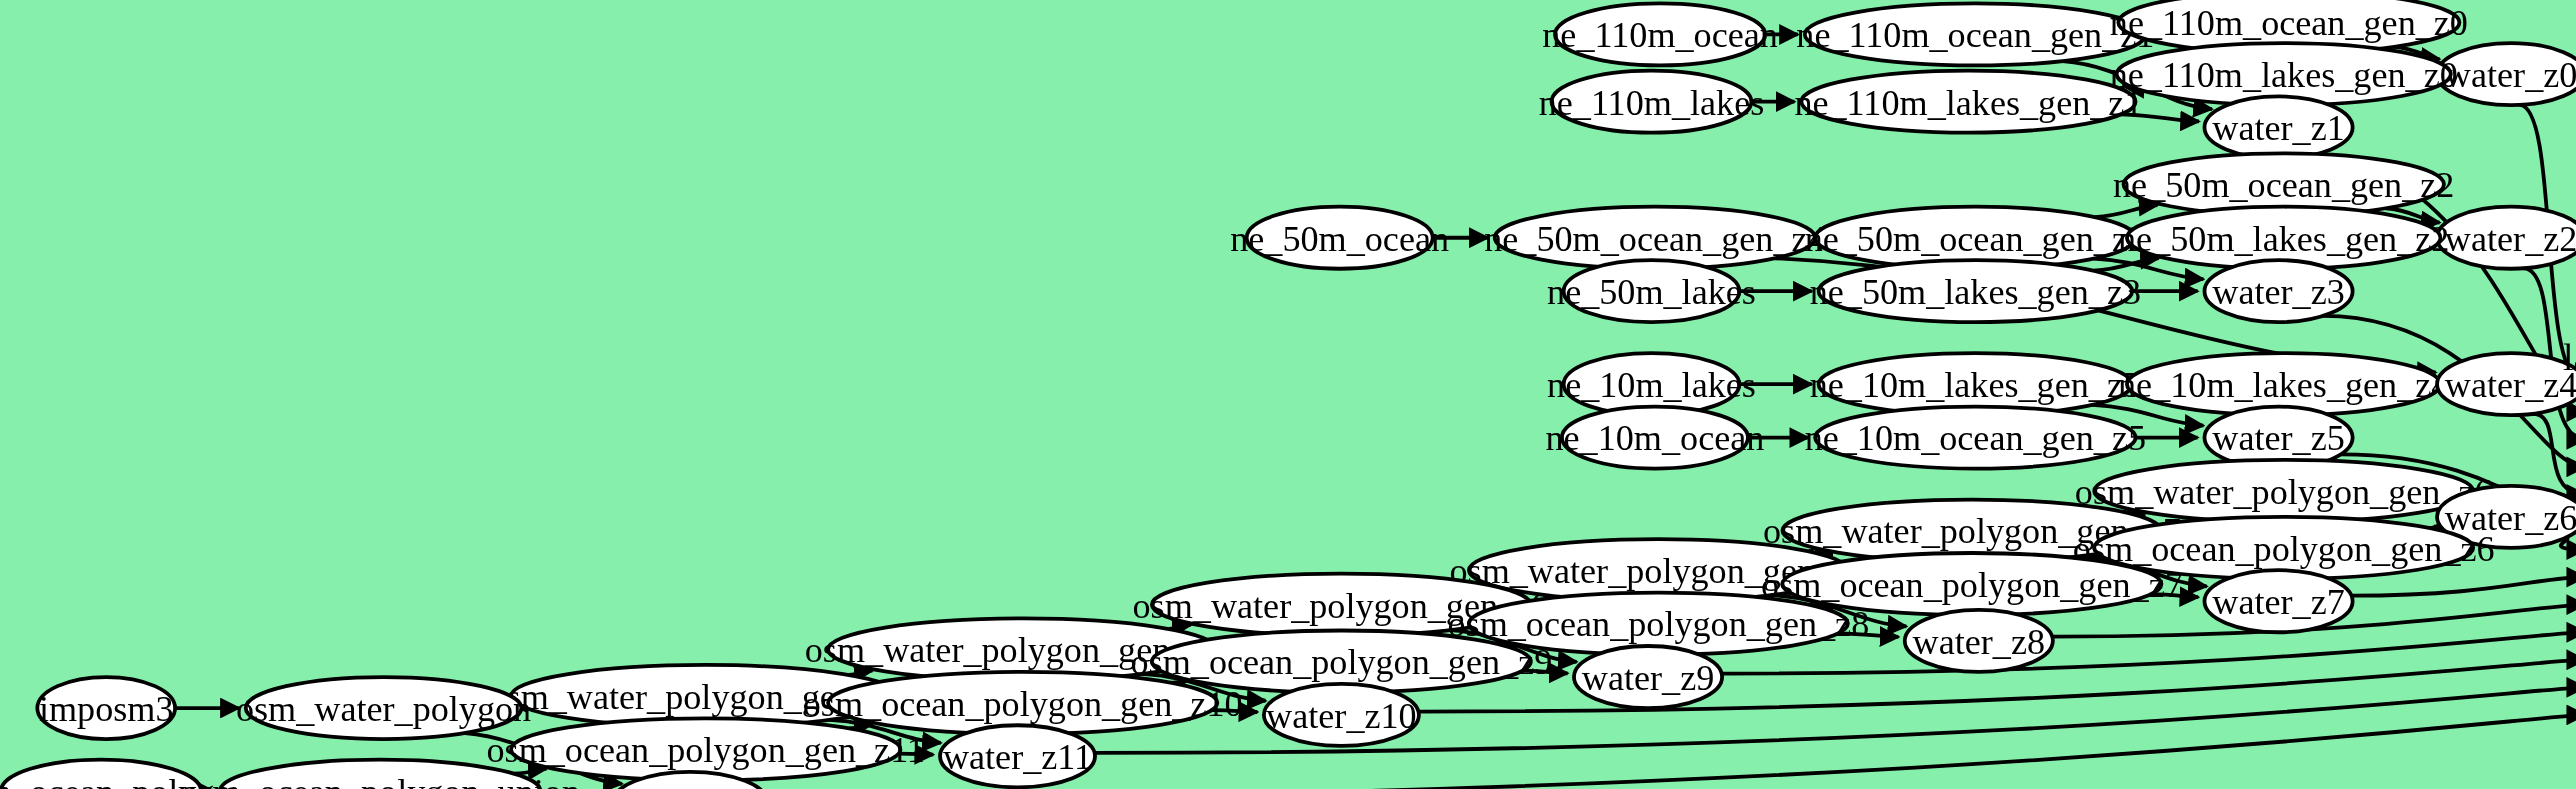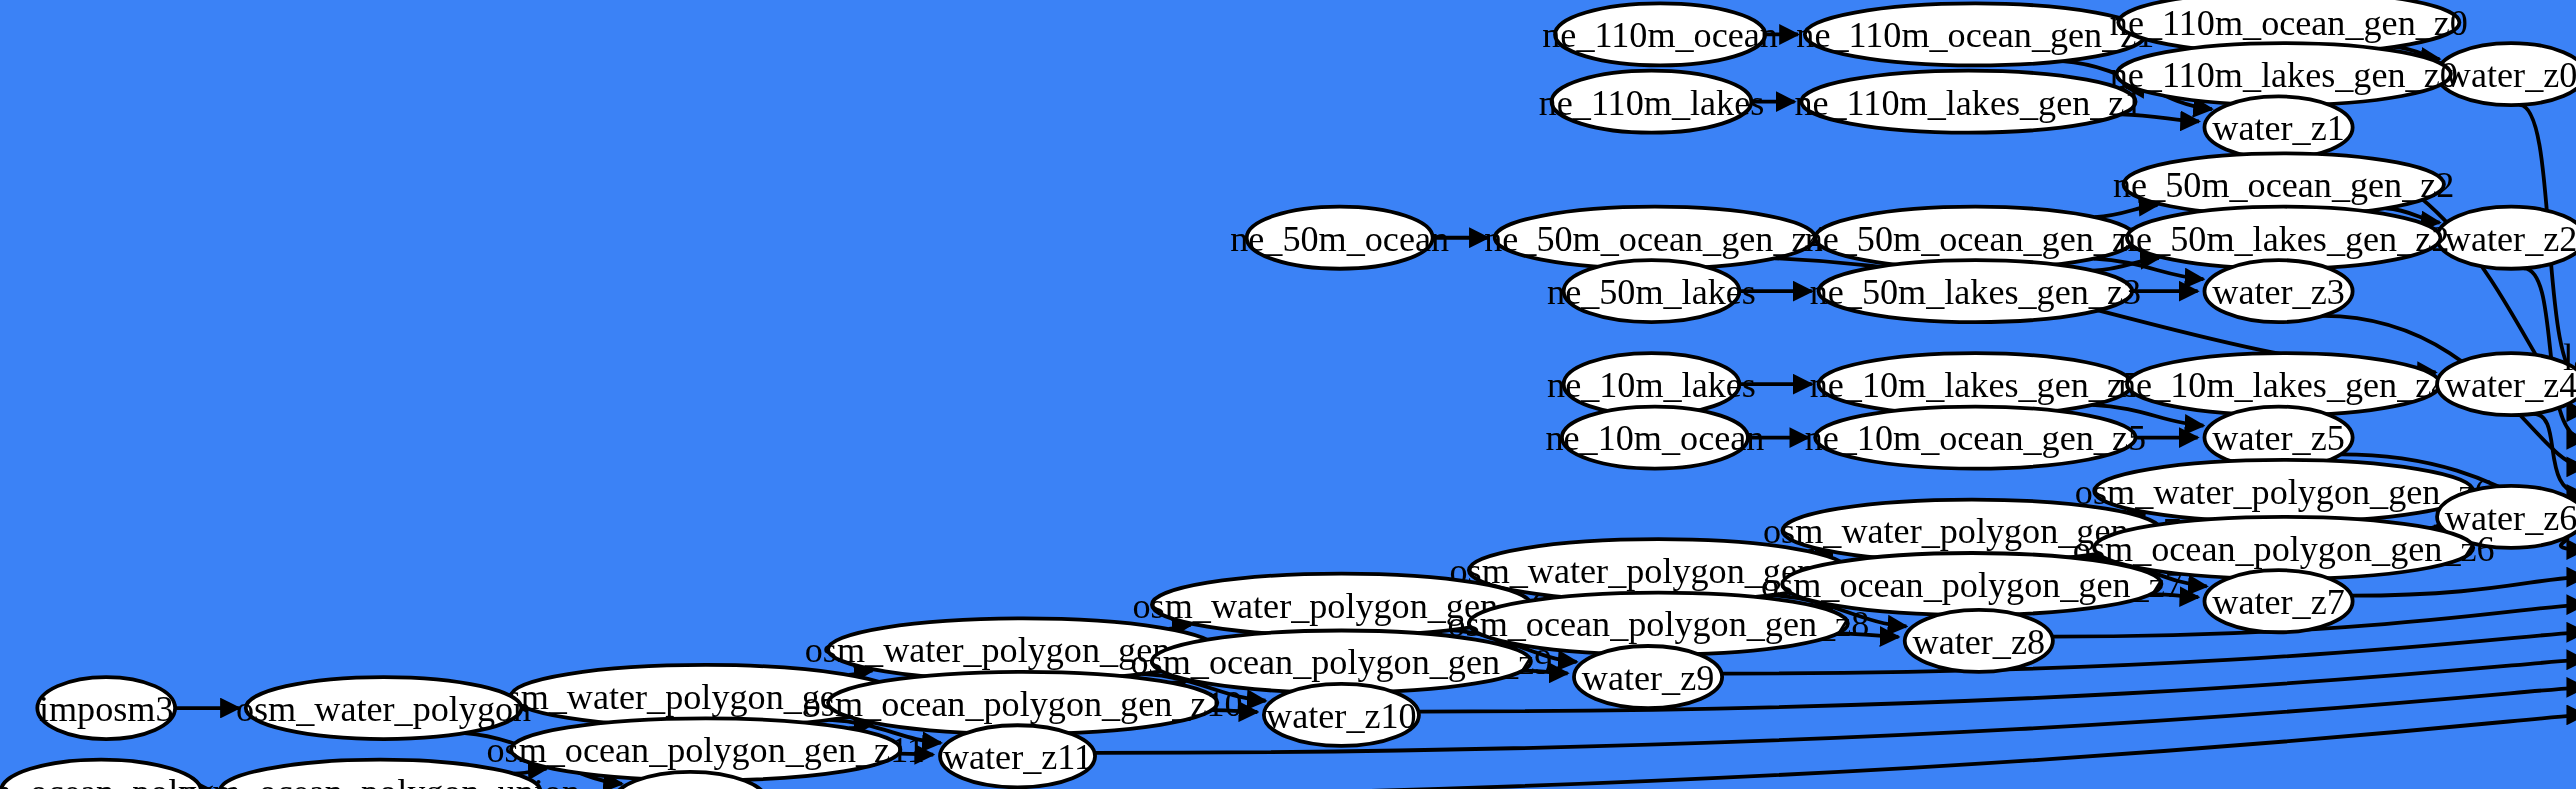--- a/index.html
+++ b/index.html
@@ -1,16 +1,16 @@
 <!DOCTYPE html>
 <html style="font-size:11.5px"><head>
 <meta charset="utf-8">
 <style>
   html,body{margin:0;padding:0;background:#ffffff;}
-  #stage{position:relative;width:2576px;height:789px;background:#3b82f6;
+  #stage{position:relative;width:2576px;height:789px;background:#86efac;
          font-family:"Liberation Serif", serif;}
   svg{display:block;}
   .node-ell{fill:#ffffff;stroke:#000000;stroke-width:2.2;}
   .node-lbl{font-family:"Liberation Serif", serif;fill:#000000;text-anchor:middle;
             dominant-baseline:central;font-size:21px;}
   .edge{fill:none;stroke:#000000;stroke-width:2.2;}
   .tbl-lbl{font-family:"Liberation Serif", serif;fill:#000000;text-anchor:middle;
            dominant-baseline:central;font-size:22px;}
 </style>
 </head>

